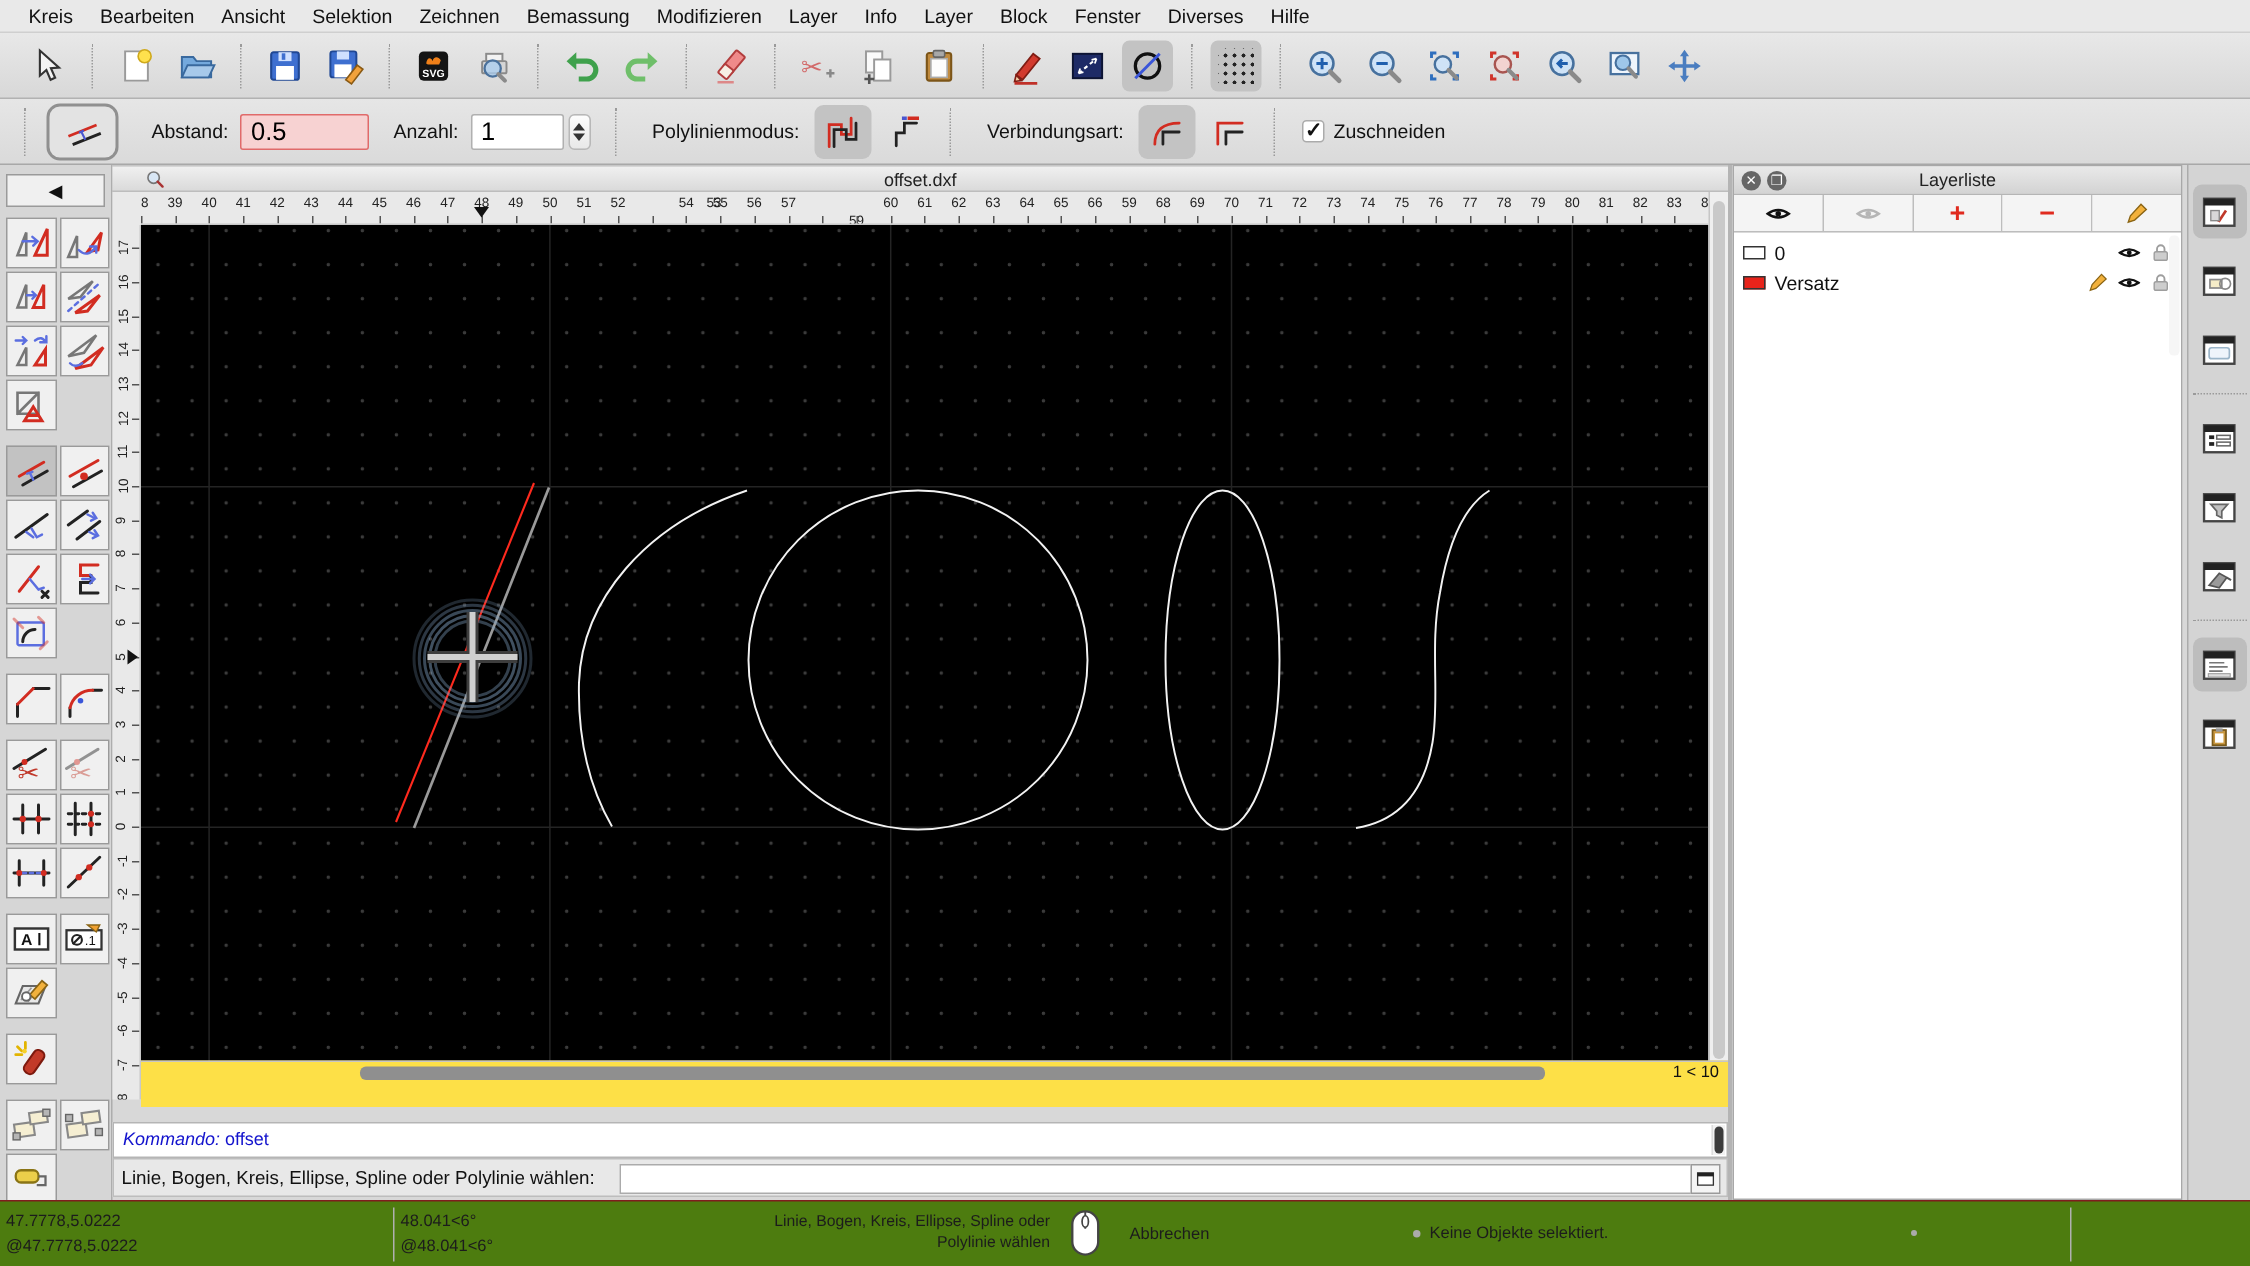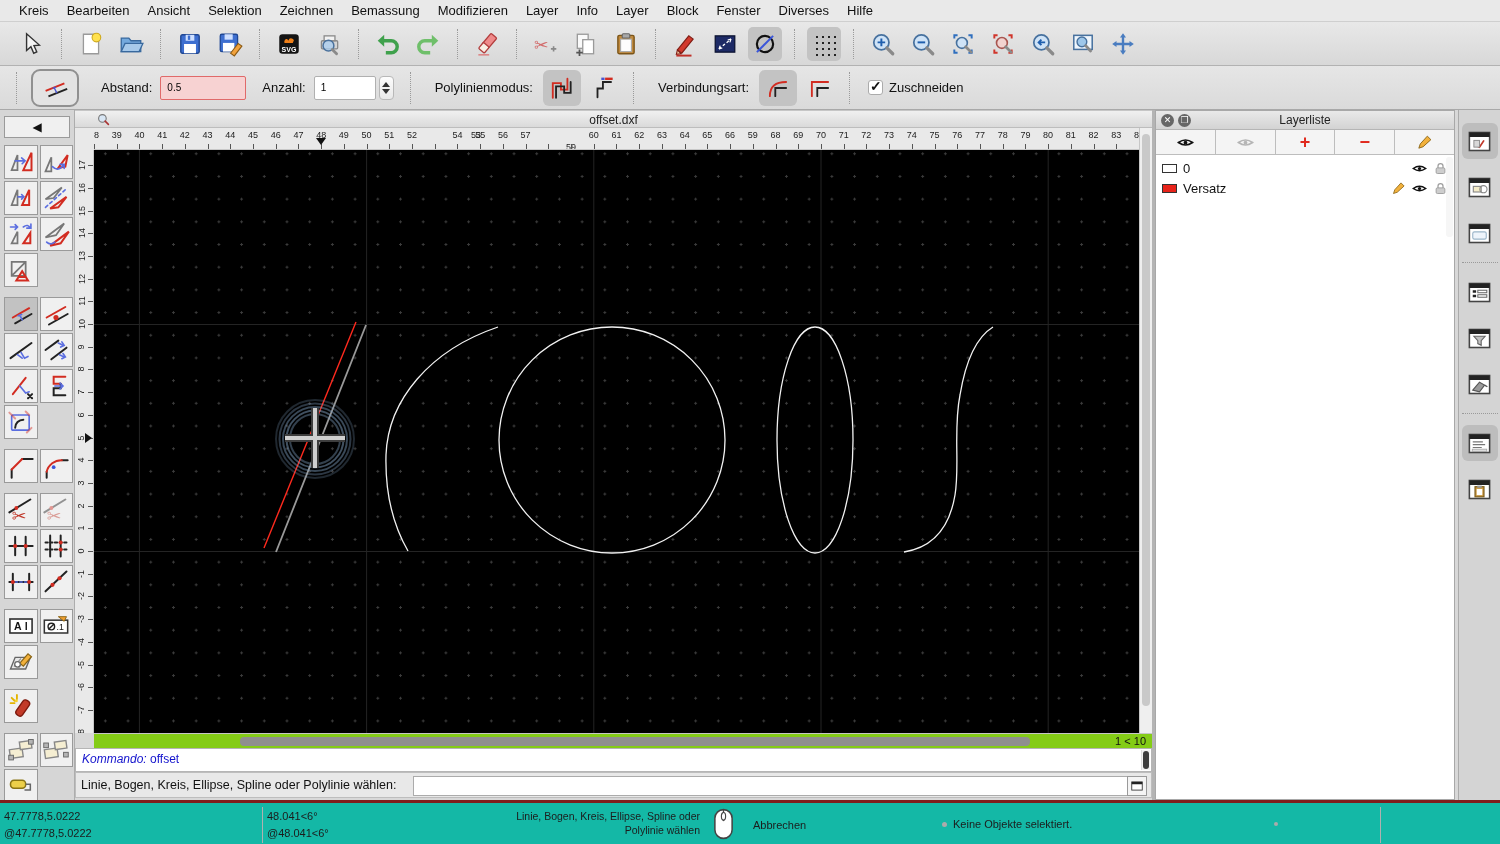--- a/index.html
+++ b/index.html
@@ -21,21 +21,21 @@
   .tbtn.active{background:#c3c3c3;}
   .tbtn svg{width:26px;height:26px;}
   .tsep{width:1px;height:30px;border-left:1px dotted #9a9a9a;margin:0 9px;}
   .gridglyph{width:24px;height:24px;background-image:radial-gradient(circle,#222 1.2px,transparent 1.5px);background-size:6px 6px;background-position:2px 2px;}
 
   
   .optbar{position:absolute;top:66px;left:0;right:0;height:44px;background:linear-gradient(#e6e6e6,#dadada);border-bottom:1px solid #a8a8a8;display:flex;align-items:center;padding-left:8px;font-size:13px;}
   .osep{width:1px;height:32px;border-left:1px dotted #9a9a9a;margin:0 8px;}
   .opt-toolbtn{width:48px;height:38px;border:2px solid #909090;border-radius:9px;display:flex;align-items:center;justify-content:center;background:#e3e3e3;margin:0 6px;}
   .opt-label{margin:0 8px 0 16px;}
-  .inp{height:24px;border:1px solid #b0b0b0;background:#fff;font-size:10px;padding:0 6px;font-family:inherit;border-radius:2px;}
+  .inp{height:24px;border:1px solid #b0b0b0;background:#fff;font-size:17px;padding:0 6px;font-family:inherit;border-radius:2px;}
   .inp.alert{background:#f7d2d2;border:1px solid #e06a6a;width:86px;}
   .inp.num{width:62px;}
   .stepper{width:15px;height:24px;margin-left:3px;border:1px solid #b8b8b8;border-radius:4px;background:linear-gradient(#fdfdfd,#e8e8e8);display:flex;flex-direction:column;align-items:center;justify-content:center;gap:2px;}
   .stepper i{width:0;height:0;border-left:4px solid transparent;border-right:4px solid transparent;}
   .stepper .up{border-bottom:5px solid #333;}
   .stepper .dn{border-top:5px solid #333;}
   .togglebtn{width:38px;height:36px;border:none;border-radius:6px;background:transparent;display:flex;align-items:center;justify-content:center;margin:0 2px;}
   .togglebtn.pressed{background:#c3c3c3;}
   .togglebtn svg{width:26px;height:26px;}
   .chk{width:15px;height:15px;background:#fff;border:1px solid #ababab;border-radius:3px;position:relative;margin:0 6px 0 10px;}
@@ -63,21 +63,21 @@
   .v-ruler{position:absolute;left:75px;top:150px;width:19px;height:583px;background:#e9e9e9;overflow:hidden;border-right:1px solid #c8c8c8;}
   .vnum{position:absolute;left:4px;transform:translate(-20%,-50%) rotate(-90deg);font-size:9px;color:#222;white-space:nowrap;}
   .vtick{position:absolute;right:0;width:5px;height:1px;background:#555;}
   .vmarker{position:absolute;right:1px;width:0;height:0;border-top:5px solid transparent;border-bottom:5px solid transparent;border-left:7px solid #111;transform:translateY(-50%);}
 
   .canvas{position:absolute;left:94px;top:150px;width:1045px;height:583px;background-color:#000;background-image:radial-gradient(circle,#3b3b3b 1px,transparent 1.4px);background-size:22.717px 22.7px;background-position:0px 15.1px;}
   .canvas svg{position:absolute;inset:0;}
 
   .v-scroll{position:absolute;left:1139px;top:128px;width:13px;height:605px;background:#efefef;border-left:1px solid #c6c6c6;}
   .v-scroll .thumb{position:absolute;left:2px;top:6px;width:8px;height:572px;border-radius:4px;background:#c9c9c9;}
-  .h-scrollrow{position:absolute;left:94px;top:733px;width:1058px;height:15px;background:#84cc16;border-top:1px solid #c6c6c6;}
+  .h-scrollrow{position:absolute;left:94px;top:707px;width:1058px;height:31px;background:#fde047;border-top:1px solid #c6c6c6;}
   .h-scrollrow .thumb{position:absolute;left:146px;top:3px;width:790px;height:9px;border-radius:4px;background:#8f8f8f;}
   .zoomlabel{position:absolute;left:1008px;top:1px;width:44px;font-size:11px;color:#111;text-align:right;}
 
   .vdivider{position:absolute;left:1152px;top:110px;width:3px;height:690px;background:#b4b4b4;}
 
   
   .cmd-history{position:absolute;left:75px;top:748px;width:1077px;height:24px;background:#fff;border:1px solid #b5b5b5;font-size:12px;padding:3px 6px;color:#1313cd;}
   .cmd-history .pfx{font-style:italic;}
   .cmd-vscroll{position:absolute;right:1px;top:1px;bottom:1px;width:9px;background:#f2f2f2;border-left:1px solid #ddd;}
   .cmd-vscroll .thumb{position:absolute;left:1px;top:1px;width:6px;height:18px;border-radius:3px;background:#3c3c3c;}
@@ -103,21 +103,21 @@
   .lp-scroll{position:absolute;right:1px;top:46px;width:7px;height:80px;background:#f6f6f6;border-radius:3px;}
 
   
   .dockbar{position:absolute;left:1458px;top:110px;width:42px;height:690px;background:#d4d4d4;border-left:1px solid #ababab;display:flex;flex-direction:column;align-items:center;padding-top:8px;}
   .dockbtn{width:36px;height:36px;border:none;background:transparent;border-radius:6px;display:flex;align-items:center;justify-content:center;margin:5px 0;}
   .dockbtn.active{background:#bdbdbd;}
   .dockbtn svg{width:27px;height:27px;}
   .docksep{width:36px;border-top:1px dotted #9a9a9a;margin:6px 0;}
 
   
-  .statusbar{position:absolute;left:0;top:800px;width:1500px;height:44px;background:#14b8a6;border-top:3px solid #7f1d1d;font-size:11px;color:#1c1c1c;padding-left:32px;}
+  .statusbar{position:absolute;left:0;top:800px;width:1500px;height:44px;background:#4d7c0f;border-top:1px solid #7f1d1d;font-size:11px;color:#1c1c1c;padding-left:32px;}
   .sb-abs{position:absolute;left:4px;top:5px;line-height:17px;}
   .sb-div{position:absolute;top:4px;width:1px;height:36px;background:#b0b0b0;}
   .sb-polar{position:absolute;left:267px;top:5px;line-height:17px;}
   .sb-hint{position:absolute;left:460px;top:7px;width:240px;text-align:right;font-size:10.5px;line-height:13.5px;}
   .sb-mouse{position:absolute;left:712px;top:4px;}
   .sb-abbrechen{position:absolute;left:753px;top:16px;font-size:11px;}
   .sb-selection{position:absolute;left:942px;top:15px;display:flex;align-items:center;gap:6px;}
   .dot{width:5px;height:5px;border-radius:50%;background:#ababab;display:inline-block;}
   .dot.small{width:4px;height:4px;}
   .sb-dot2{position:absolute;left:1274px;top:19px;}

